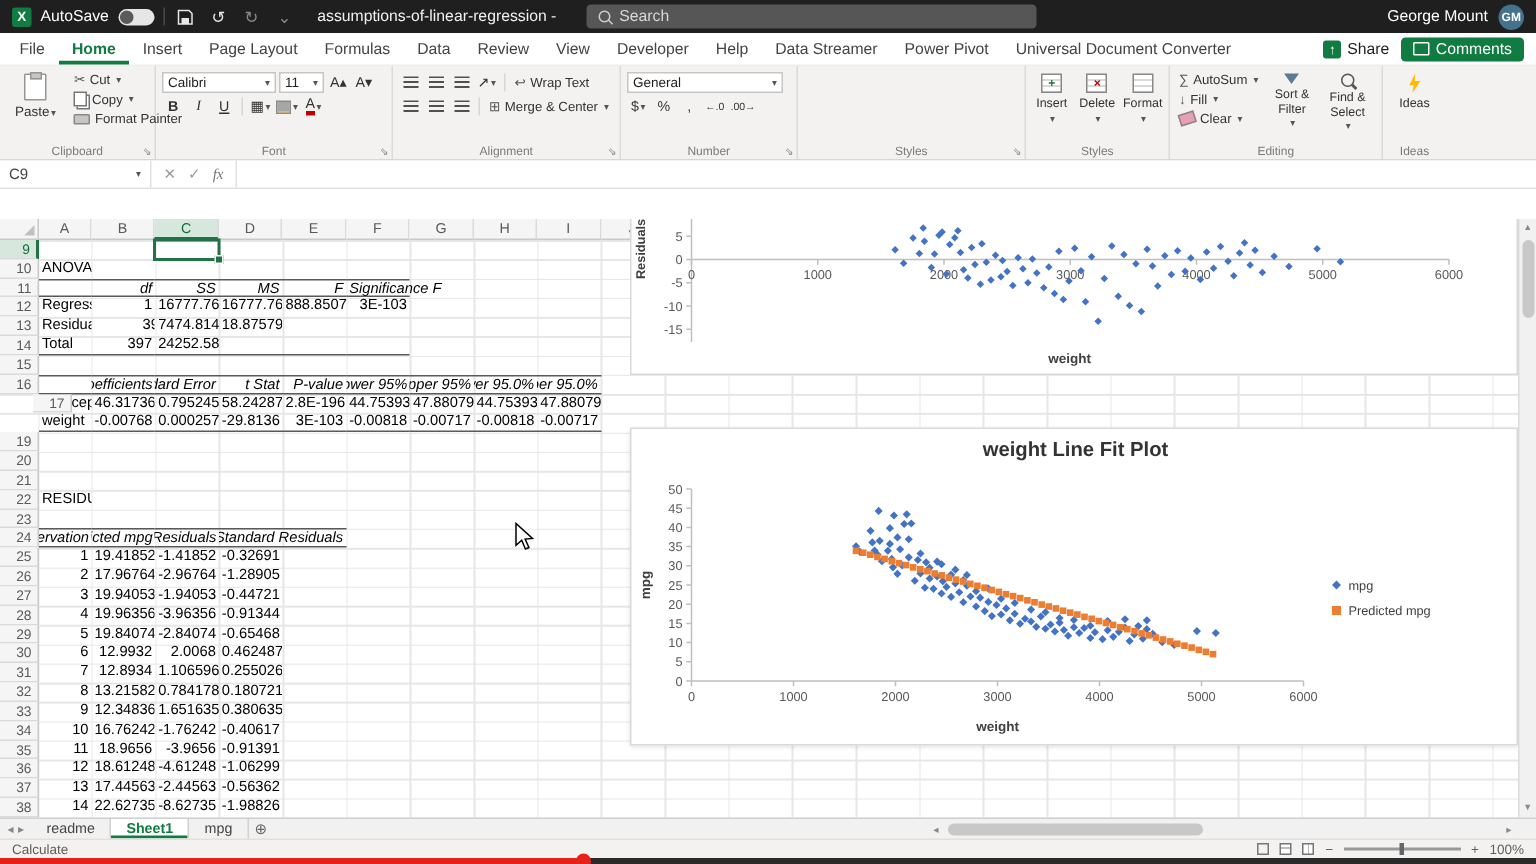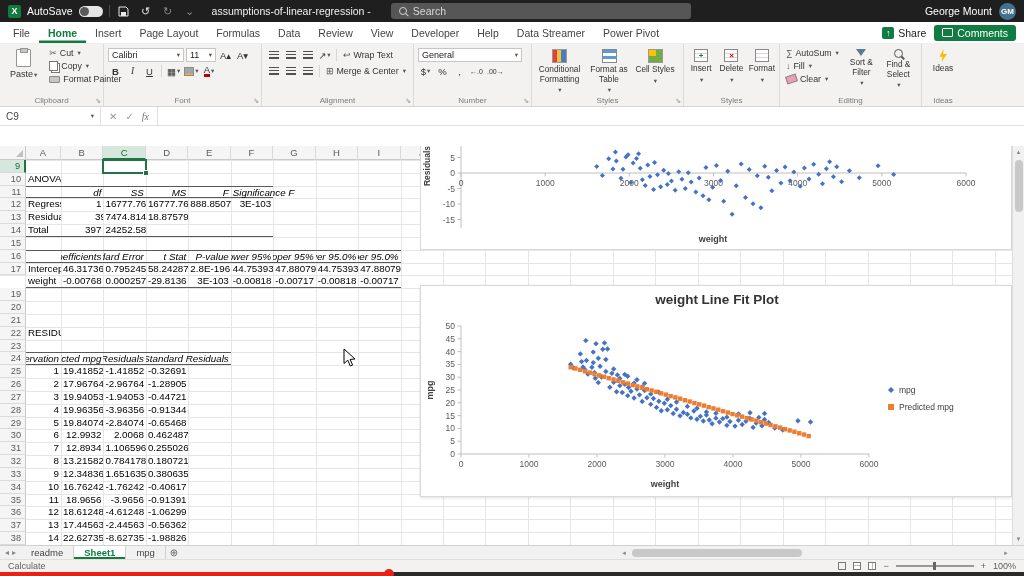--- a/index.html
+++ b/index.html
@@ -163,20 +163,21 @@
         <div class="rtab">Insert</div>
         <div class="rtab">Page Layout</div>
         <div class="rtab">Formulas</div>
         <div class="rtab">Data</div>
         <div class="rtab">Review</div>
         <div class="rtab">View</div>
         <div class="rtab">Developer</div>
         <div class="rtab">Help</div>
         <div class="rtab">Data Streamer</div>
         <div class="rtab">Power Pivot</div>
+        <div class="rtab">Universal Document Converter</div>
       </div>
     <div class="tr-right">
       <div class="share">
         <span class="ic-share">↑</span>
         <span>Share</span>
       </div>
       <div class="comments">
         <span class="ic-comment"></span>
         <span>Comments</span>
       </div>
@@ -295,37 +296,20 @@
         <span class="fbtn">%</span>
         <span class="fbtn">,</span>
         <span class="fbtn" style="font-size:7px">←.0</span>
         <span class="fbtn" style="font-size:7px">.00→</span>
       </div>
       <div class="glabel">Number</div>
       <span class="launcher">⇘</span>
     </div>
 
     <div class="rgroup" style="width:152px">
-      <div class="grow">
-        <div class="bigbtn" style="width:47px">
-          <span class="ic-cf"></span>
-          <span>Conditional Formatting</span>
-            <span class="dd">▾</span>
-        </div>
-        <div class="bigbtn" style="width:44px">
-          <span class="ic-tbl"></span>
-          <span>Format as Table</span>
-            <span class="dd">▾</span>
-        </div>
-        <div class="bigbtn" style="width:40px">
-          <span class="ic-cs"></span>
-          <span>Cell Styles</span>
-            <span class="dd">▾</span>
-        </div>
-      </div>
       <div class="glabel">Styles</div>
       <span class="launcher">⇘</span>
     </div>
 
     <div class="rgroup" style="width:96px">
       <div class="grow">
         <div class="bigbtn" style="width:28px">
           <span class="ic-cellgrid accent-g">+</span>
           <span>Insert</span>
             <span class="dd">▾</span>
@@ -457,21 +441,21 @@
       <div class="rowhead" style="top: 103.831px;">16</div>
       <div class="gcell bb bt" style="left: 26px; top: 103.831px; width: 35px;"></div>
       <div class="gcell it clipL bb bt" style="left: 61px; top: 103.831px; width: 42.45px;">Coefficients</div>
       <div class="gcell it clipL bb bt" style="left: 103.45px; top: 103.831px; width: 42.45px;">Standard Error</div>
       <div class="gcell it clipL bb bt" style="left: 145.9px; top: 103.831px; width: 42.45px;">t Stat</div>
       <div class="gcell it clipL bb bt" style="left: 188.35px; top: 103.831px; width: 42.45px;">P-value</div>
       <div class="gcell it clipL bb bt" style="left: 230.8px; top: 103.831px; width: 42.45px;">Lower 95%</div>
       <div class="gcell it clipL bb bt" style="left: 273.25px; top: 103.831px; width: 42.45px;">Upper 95%</div>
       <div class="gcell it clipL bb bt" style="left: 315.7px; top: 103.831px; width: 42.45px;">Lower 95.0%</div>
       <div class="gcell it clipL bb bt" style="left: 358.15px; top: 103.831px; width: 42.45px;">Upper 95.0%</div>
-      <div class="rowhead" style="top: 116.664px;">17</div>
+      <div class="rowhead" style="top: 116.664px; margin-left: 22px;">17</div>
       <div class="gcell" style="left: 26px; top: 116.664px; width: 35px;">Intercept</div>
       <div class="gcell ar" style="left: 61px; top: 116.664px; width: 42.45px;">46.31736</div>
       <div class="gcell ar" style="left: 103.45px; top: 116.664px; width: 42.45px;">0.795245</div>
       <div class="gcell ar" style="left: 145.9px; top: 116.664px; width: 42.45px;">58.24287</div>
       <div class="gcell ar" style="left: 188.35px; top: 116.664px; width: 42.45px;">2.8E-196</div>
       <div class="gcell ar" style="left: 230.8px; top: 116.664px; width: 42.45px;">44.75393</div>
       <div class="gcell ar" style="left: 273.25px; top: 116.664px; width: 42.45px;">47.88079</div>
       <div class="gcell ar" style="left: 315.7px; top: 116.664px; width: 42.45px;">44.75393</div>
       <div class="gcell ar" style="left: 358.15px; top: 116.664px; width: 42.45px;">47.88079</div>
       <div class="rowhead" style="top: 144px;">18</div>

